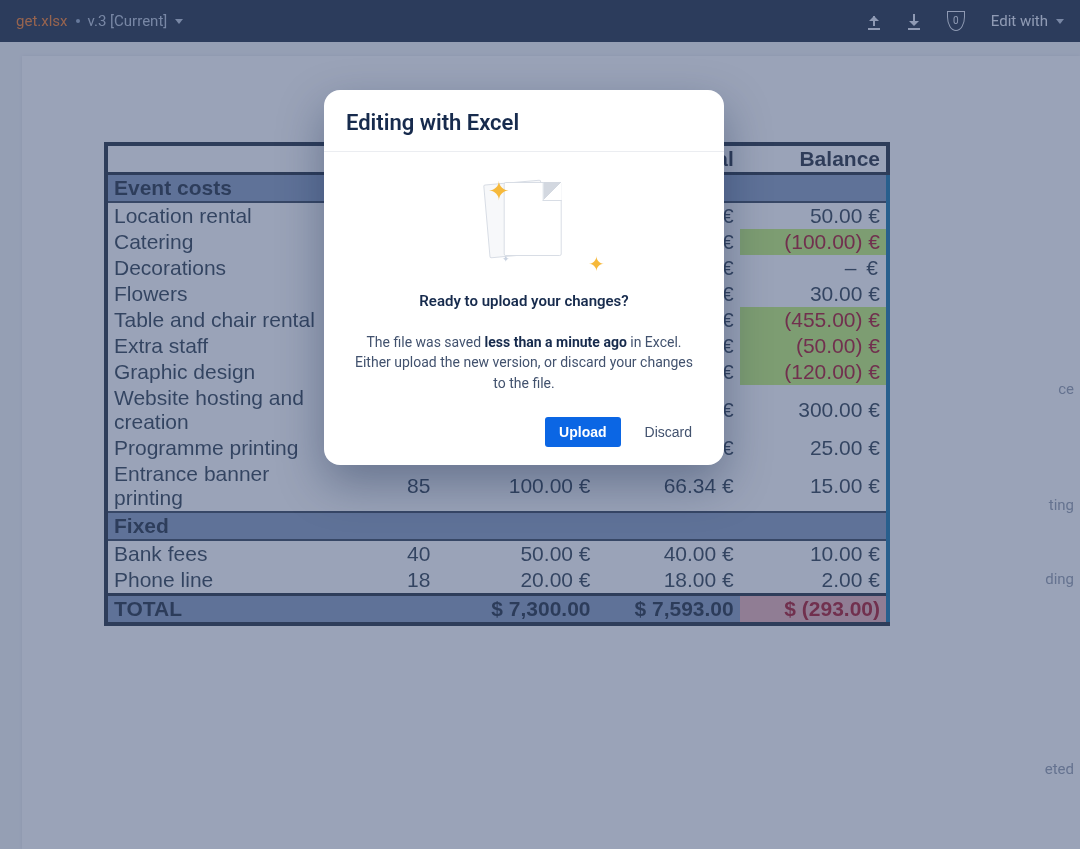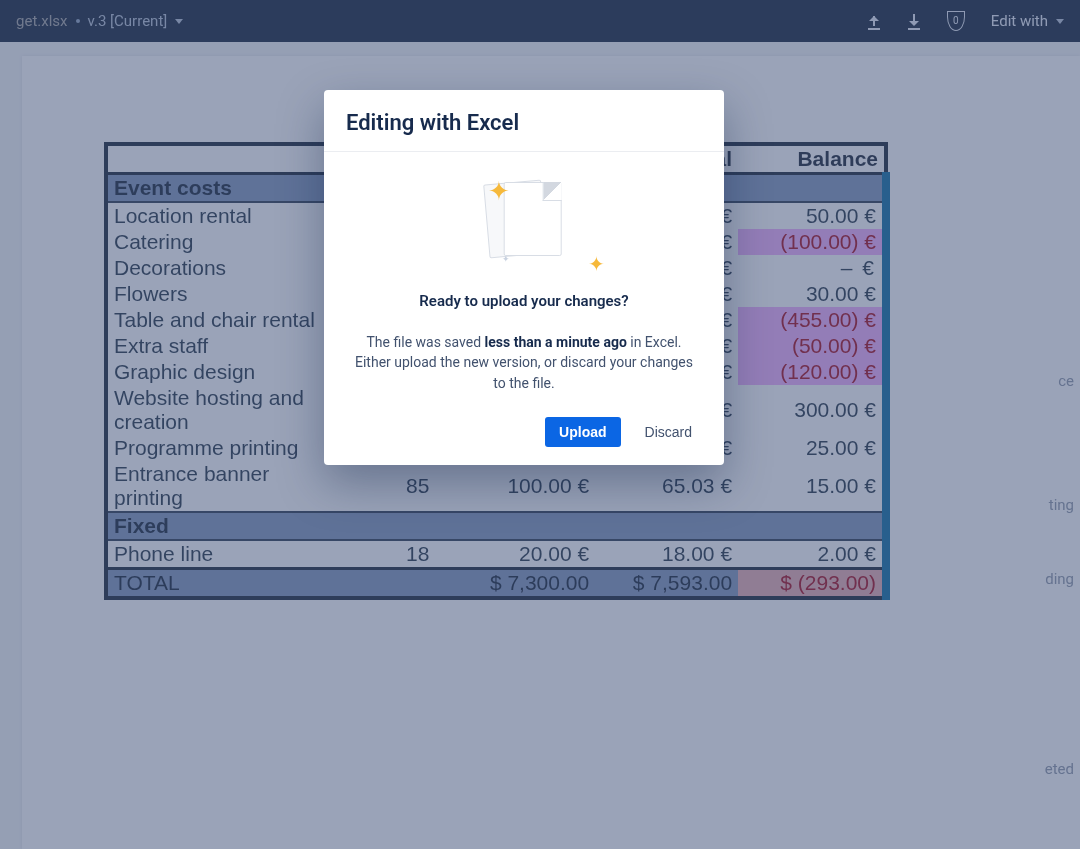--- a/index.html
+++ b/index.html
@@ -1,20 +1,20 @@
 <!DOCTYPE html>
 <html><head>
 <meta charset="utf-8">
 <style>
   html,body{margin:0;padding:0;font-family:-apple-system,BlinkMacSystemFont,"Segoe UI",Roboto,Helvetica,Arial,sans-serif;}
   body{width:1080px;height:849px;overflow:hidden;background:#f4f5f7;position:relative;}
   .topbar{height:42px;background:#0c1b33;color:#e6ecf5;display:flex;align-items:center;padding:0 16px;font-size:15px;justify-content:space-between;}
   .topbar-left{display:flex;align-items:center;gap:8px;}
   .topbar-right{display:flex;align-items:center;gap:26px;}
-  .topbar .file-name{color:#a3a3a3;}
+  .topbar .file-name{color:#f97316;}
   .topbar .version{color:#b3c0d4;display:flex;align-items:center;gap:6px;}
   .dot{width:4px;height:4px;border-radius:50%;background:#8ea3c2;display:inline-block;}
   .chev{display:inline-block;width:0;height:0;border-left:4px solid transparent;border-right:4px solid transparent;border-top:5px solid #b3c0d4;margin-left:2px;}
   .icon-up,.icon-down{width:14px;height:14px;position:relative;}
   .icon-up::before{content:"";position:absolute;left:6px;top:2px;width:2px;height:10px;background:#e6ecf5;}
   .icon-up::after{content:"";position:absolute;left:2px;top:2px;width:0;height:0;border-left:5px solid transparent;border-right:5px solid transparent;border-bottom:5px solid #e6ecf5;}
   .icon-up .bar,.icon-down .bar{position:absolute;left:1px;bottom:-2px;width:12px;height:2px;background:#e6ecf5;}
   .icon-down::before{content:"";position:absolute;left:6px;top:0;width:2px;height:10px;background:#e6ecf5;}
   .icon-down::after{content:"";position:absolute;left:2px;top:7px;width:0;height:0;border-left:5px solid transparent;border-right:5px solid transparent;border-top:5px solid #e6ecf5;}
   .icon-shield{width:16px;height:18px;border:1.6px solid #e6ecf5;border-radius:0 0 50% 50%/0 0 70% 70%;display:flex;align-items:center;justify-content:center;font-size:10px;line-height:1;}
@@ -22,36 +22,36 @@
   .page{position:absolute;left:22px;top:56px;right:0;bottom:0;background:#fff;box-shadow:0 0 4px rgba(0,0,0,0.08);overflow:hidden;}
   
   .overlay{position:absolute;inset:0;background:rgba(71,87,125,0.55);z-index:10;}
   
   .sheet{position:absolute;left:104px;top:142px;width:786px;border-collapse:collapse;font-family:"Segoe UI","Helvetica Neue",Arial,sans-serif;color:#1b2d3f;font-size:21px;}
   .sheet th,.sheet td{padding:1px 6px;height:24px;}
   .sheet .top-head th{border-top:4px solid #111d30;border-bottom:3px solid #111d30;}
   .sheet .top-head th:first-child{border-left:4px solid #111d30;}
   .sheet .top-head th:last-child{border-right:4px solid #111d30;}
   .sheet tbody td:first-child{border-left:4px solid #111d30;}
-  .sheet tbody td:last-child{border-right:8px solid #0369a1;}
+  .sheet tbody td:last-child{border-right:4px solid #0369a1;}
   .sheet .section td{background:#7c92b9;font-weight:700;border-top:2px solid #243449;border-bottom:2px solid #243449;color:#0e1d32;}
   .sheet .num{text-align:right;font-variant-numeric:tabular-nums;}
   .sheet .col-c{width:120px;}
   .sheet .col-d{width:180px;}
   .sheet .col-e{width:155px;}
   .sheet .col-f{width:160px;}
-  .sheet .neg{color:#a40016;background:#f0abfc;}
+  .sheet .neg{color:#a40016;background:#bef264;}
   .sheet .dash{letter-spacing:2px;}
   .sheet .header-cell{text-align:right;font-weight:700;color:#111c2e;}
-  .sheet .total-row td{background:#7c92b9;font-weight:400;border-top:3px solid #111d30;border-bottom:4px solid #111d30;}
+  .sheet .total-row td{background:#7c92b9;font-weight:700;border-top:3px solid #111d30;border-bottom:4px solid #111d30;}
   .sheet .total-row td:first-child{color:#0d1c30;}
   .sheet .total-row .num{color:#0d1c30;}
   .sheet .total-row .neg{color:#a40016;background:#e9acb0;}
   
-  .modal{position:absolute;z-index:30;left:324px;top:90px;width:400px;background:#fff;border-radius:4px;box-shadow:0 18px 46px rgba(9,30,66,0.35);}
+  .modal{position:absolute;z-index:30;left:324px;top:90px;width:400px;background:#fff;border-radius:16px;box-shadow:0 18px 46px rgba(9,30,66,0.35);}
   .modal h2{margin:0;padding:20px 22px 16px;font-size:22px;font-weight:600;color:#172b4d;}
   .modal .divider{height:1px;background:#ebedf1;}
   .modal .body{padding:22px 26px 12px;text-align:center;color:#172b4d;}
   .modal .body .graphic{height:100px;position:relative;margin-bottom:18px;}
   .doc{position:absolute;width:56px;height:72px;background:#fff;border:1px solid #d8dde5;border-radius:2px;left:50%;top:8px;}
   .doc.back{transform:translateX(-65%) rotate(-5deg);z-index:1;background:#f7f8fa;}
   .doc.front{transform:translateX(-35%);z-index:2;}
   .doc.front::after{content:"";position:absolute;right:-1px;top:-1px;width:18px;height:18px;background:linear-gradient(135deg,#d3d8e0 50%,#fff 50%);border-left:1px solid #d8dde5;border-bottom:1px solid #d8dde5;}
   .spark{position:absolute;color:#f6b93b;font-size:20px;z-index:3;}
   .spark.a{left:138px;top:2px;font-size:26px;}
@@ -90,21 +90,21 @@
       </span>
     <span class="edit-with">
       <span>Edit with</span>
       <span class="chev"></span>
     </span>
   </div>
 </div>
 
 <div class="page"></div>
 
-<span class="side-text" style="top:372px">ce</span>
+<span class="side-text" style="top:380px">ce</span>
 <span class="side-text" style="top:496px">ting</span>
 <span class="side-text" style="top:570px">ding</span>
 <span class="side-text" style="top:760px">eted</span>
 
 <table class="sheet">
   <thead>
     <tr class="top-head">
       <th style="width:260px"></th>
       <th class="col-c"></th>
       <th class="col-d"></th>
@@ -176,25 +176,32 @@
         <td>Programme printing</td>
         <td class="num">225</td>
         <td class="num">110.00  €</td>
         <td class="num">225.00  €</td>
         <td class="num">25.00  €</td>
       </tr>
       <tr>
         <td>Entrance banner printing</td>
         <td class="num">85</td>
         <td class="num">100.00  €</td>
-        <td class="num">65.03  €</td>
+        <td class="num">66.34  €</td>
         <td class="num">15.00  €</td>
       </tr>
       <tr class="section">
         <td colspan="5">Fixed</td>
+      </tr>
+      <tr>
+        <td>Bank fees</td>
+        <td class="num">40</td>
+        <td class="num">50.00  €</td>
+        <td class="num">40.00  €</td>
+        <td class="num">10.00  €</td>
       </tr>
       <tr>
         <td>Phone line</td>
         <td class="num">18</td>
         <td class="num">20.00  €</td>
         <td class="num">18.00  €</td>
         <td class="num">2.00  €</td>
       </tr>
       <tr class="total-row">
         <td>TOTAL</td>

